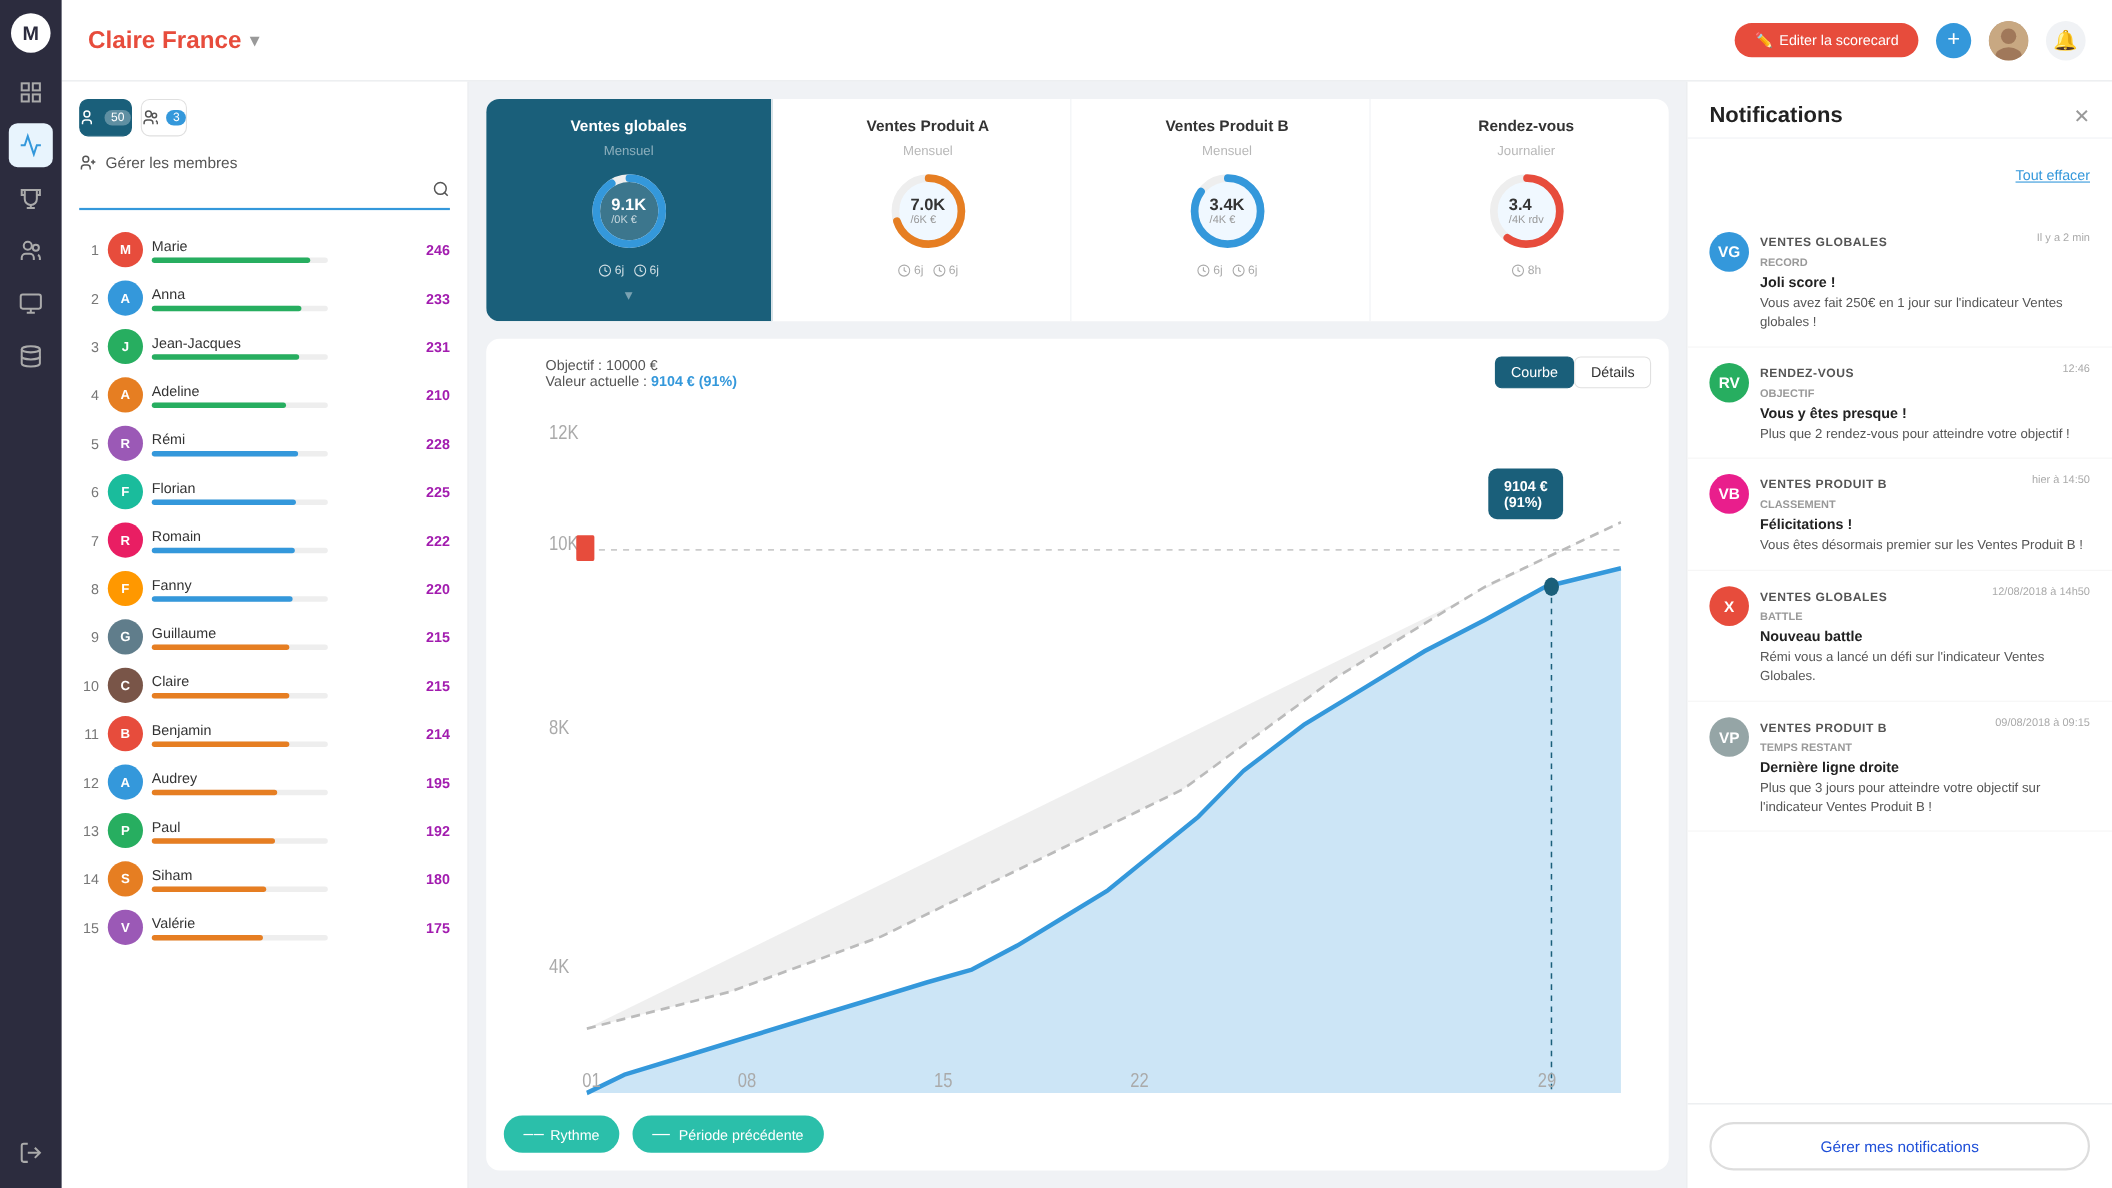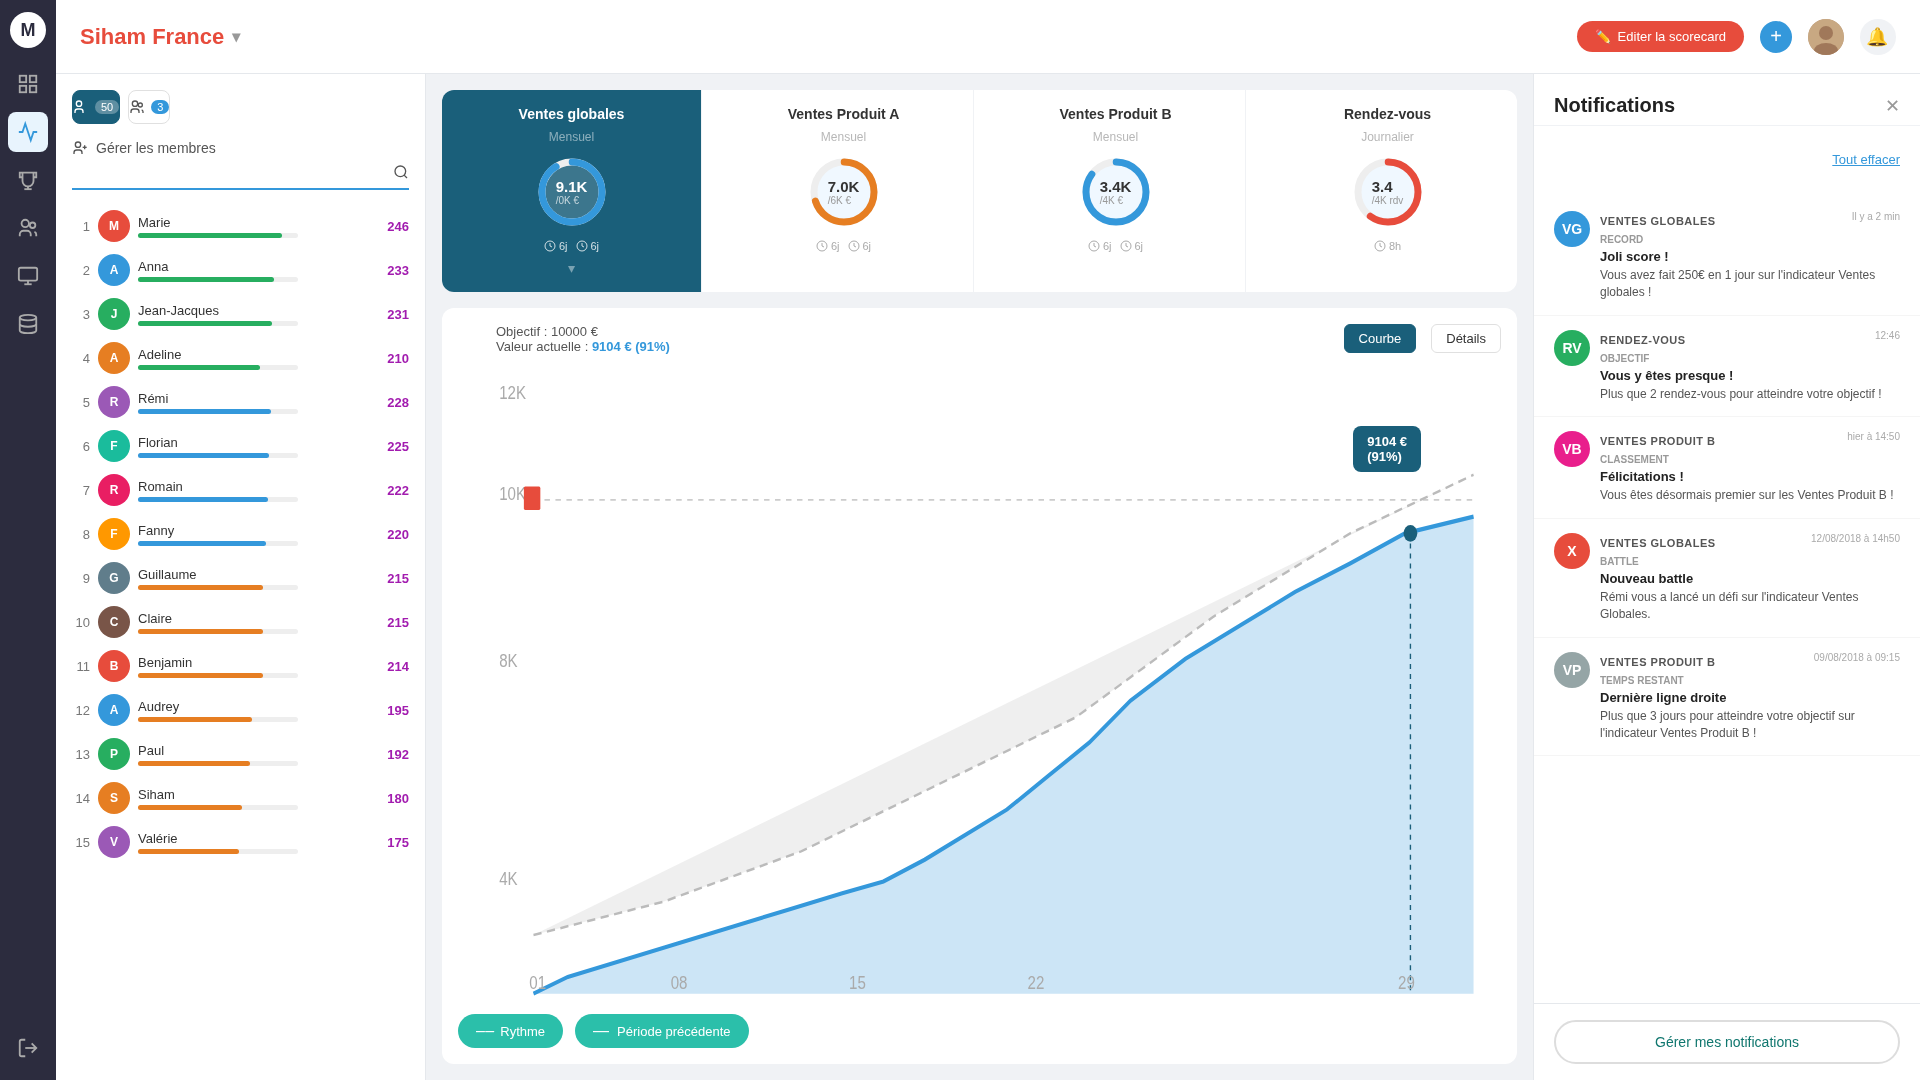--- a/index.html
+++ b/index.html
@@ -275,21 +275,21 @@
     }
     .chart-header {
       display: flex;
       justify-content: space-between;
       align-items: flex-start;
       margin-bottom: 12px;
       margin-left: 38px;
     }
     .chart-objectif { font-size: 13px; color: #555; }
     .chart-objectif strong { color: #3498db; }
-    .chart-buttons { display: flex; gap: 15px; align-items: center; }
+    .chart-buttons { display: flex; gap: 0; align-items: center; }
     .chart-btn {
       padding: 6px 14px;
       border-radius: 6px;
       border: 1px solid #e0e0e0;
       background: #fff;
       font-size: 13px;
       cursor: pointer;
       color: #333;
     }
     .chart-btn.active {
@@ -373,21 +373,21 @@
       padding: 16px 20px;
       border-top: 1px solid #e5e8ec;
     }
     .btn-manage-notif {
       width: 100%;
       padding: 12px;
       border: 2px solid #ddd;
       border-radius: 24px;
       background: #fff;
       font-size: 14px;
-      color: #0f766e;
+      color: #1d4ed8;
       cursor: pointer;
       font-weight: 500;
     }
 
     
     .chart-tooltip {
       position: absolute;
       background: #1a5f7a;
       color: #fff;
       border-radius: 8px;
@@ -454,21 +454,21 @@
         <polyline points="16 17 21 12 16 7"></polyline>
         <line x1="21" y1="12" x2="9" y2="12"></line>
     </svg>
   </div>
 </div>
 
 <div class="main-area">
 
   <div class="topbar">
     <div class="topbar-title">
-      <span style="color:#e74c3c; font-size:22px; font-weight:600;">Siham France</span>
+      <span style="color:#e74c3c; font-size:22px; font-weight:600;">Claire France</span>
       <span style="color:#999; font-size:16px;">▾</span>
     </div>
     <div class="spacer"></div>
     <button class="btn-edit-scorecard">
       <span>✏️</span>
       <span>Editer la scorecard</span>
     </button>
     <button class="btn-plus">+</button>
     <div class="topbar-avatar">
       <svg width="36" height="36" viewBox="0 0 36 36">

